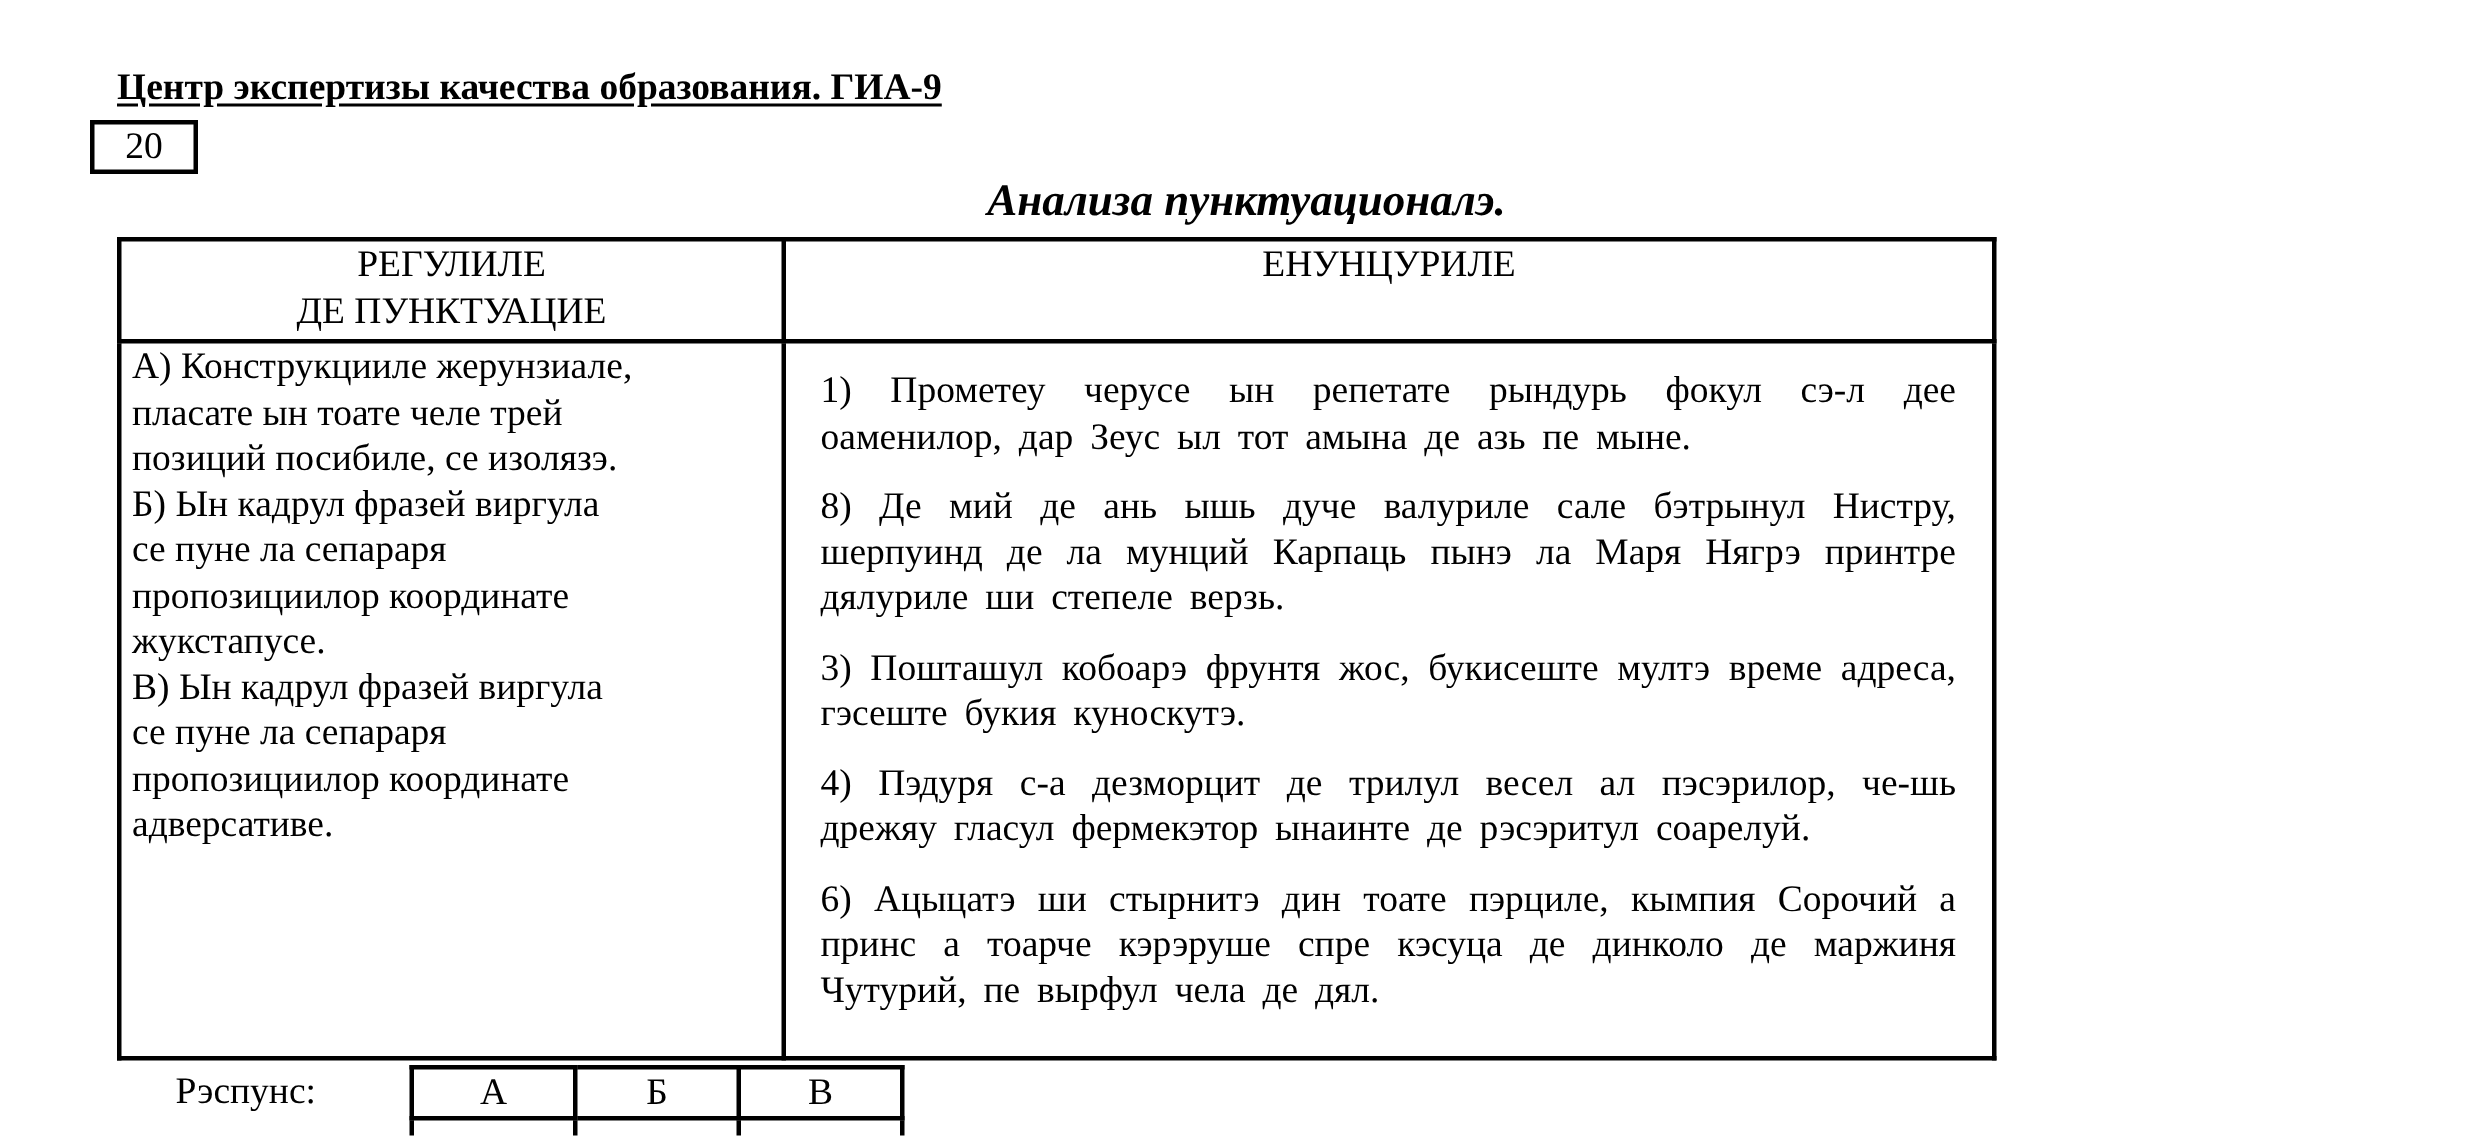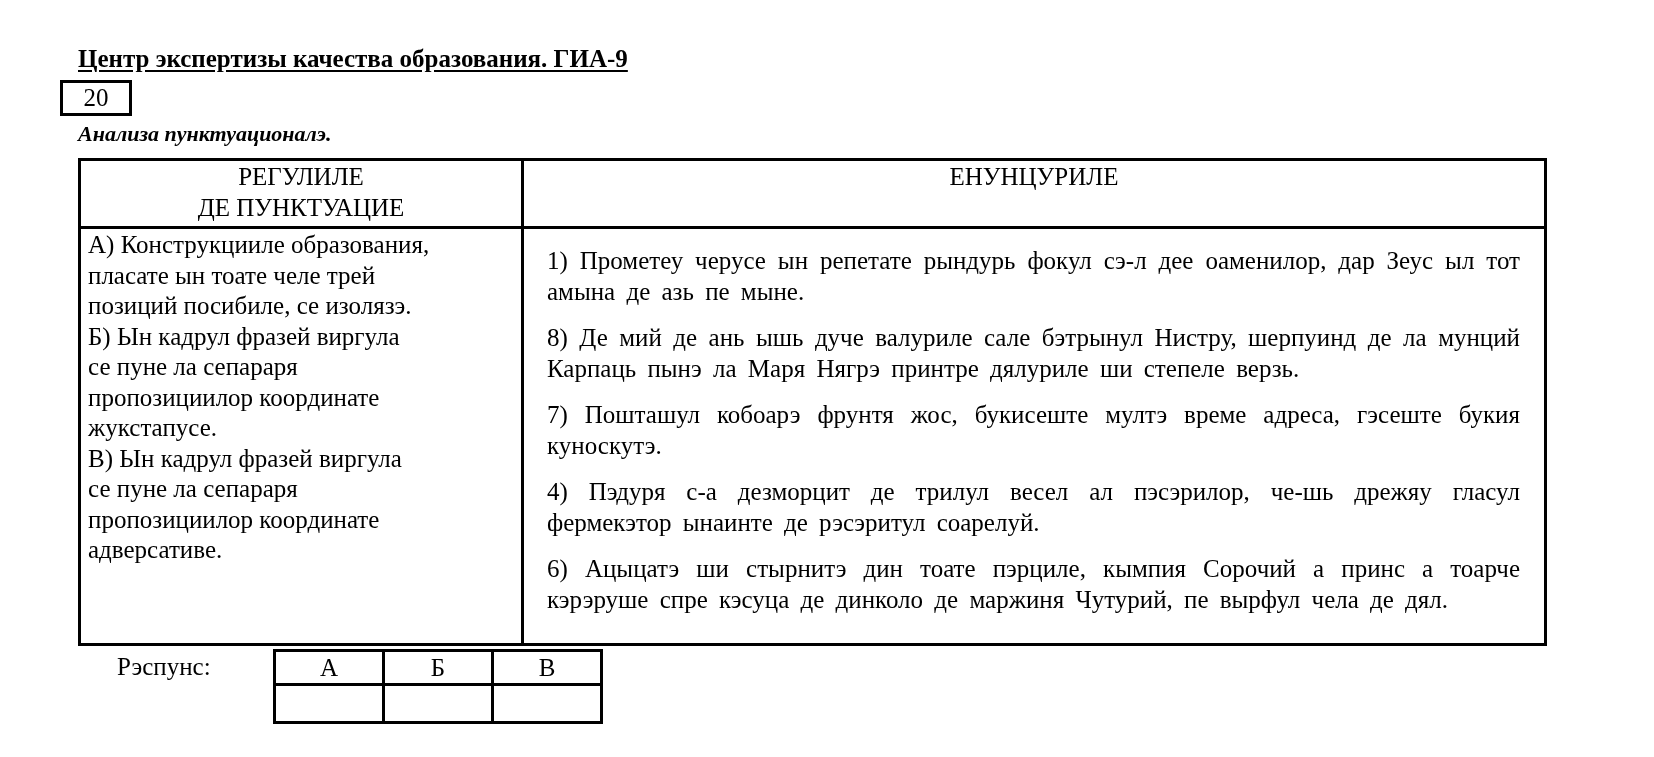--- a/index.html
+++ b/index.html
@@ -27,38 +27,39 @@
     line-height: 28px;
     padding: 1px 0;
     width: 66px;
     text-align: center;
     margin: 6px 0 0 -18px;
   }
 
   .task-title {
     font-weight: bold;
     font-style: italic;
-    font-size: 22px;
+    font-size: 30px;
     line-height: 28px;
     margin-top: 4px;
+    text-align: center;
   }
 
   .intro {
     width: 1502px;
     font-size: 25px;
     line-height: 29.5px;
     text-align: justify;
     word-spacing: 4px;
     margin-top: 1px;
   }
 
   table.match-table {
     border-collapse: collapse;
     table-layout: fixed;
-    width: 1469px;
+    width: 1253px;
     margin-top: 10px;
   }
   .match-table td {
     border: 3px solid #000;
     vertical-align: top;
     font-size: 25px;
     line-height: 30.5px;
     padding: 1px 8px 12px 7px;
   }
   .match-table .col-rules { width: 432px; }
@@ -113,36 +114,36 @@
         <td class="col-rules header-cell">
           <div>РЕГУЛИЛЕ</div>
           <div>ДЕ ПУНКТУАЦИЕ</div>
         </td>
         <td class="header-cell">
           <div>ЕНУНЦУРИЛЕ</div>
         </td>
       </tr>
       <tr>
         <td class="col-rules rules-cell">
-          <p class="rule-item">А) Конструкцииле образования,
+          <p class="rule-item">А) Конструкцииле жерунзиале,
 пласате ын тоате челе трей
 позиций посибиле, се изолязэ.</p>
           <p class="rule-item">Б) Ын кадрул фразей виргула
 се пуне ла сепараря
 пропозициилор координате
 жукстапусе.</p>
           <p class="rule-item">В) Ын кадрул фразей виргула
 се пуне ла сепараря
 пропозициилор координате
 адверсативе.</p>
         </td>
         <td class="sentences-cell">
           <p class="sentence-item">1) Прометеу черусе ын репетате рындурь фокул сэ-л дее оаменилор, дар Зеус ыл тот амына де азь пе мыне.</p>
           <p class="sentence-item">8) Де мий де ань ышь дуче валуриле сале бэтрынул Нистру, шерпуинд де ла мунций Карпаць пынэ ла Маря Нягрэ принтре дялуриле ши степеле верзь.</p>
-          <p class="sentence-item">7) Пошташул кобоарэ фрунтя жос, букисеште мултэ време адреса, гэсеште букия куноскутэ.</p>
+          <p class="sentence-item">3) Пошташул кобоарэ фрунтя жос, букисеште мултэ време адреса, гэсеште букия куноскутэ.</p>
           <p class="sentence-item">4) Пэдуря с-а дезморцит де трилул весел ал пэсэрилор, че-шь дрежяу гласул фермекэтор ынаинте де рэсэритул соарелуй.</p>
           <p class="sentence-item">6) Ацыцатэ ши стырнитэ дин тоате пэрциле, кымпия Сорочий а принс а тоарче кэрэруше спре кэсуца де динколо де маржиня Чутурий, пе вырфул чела де дял.</p>
         </td>
       </tr>
     </tbody>
   </table>
 
   <div class="answer-row">
     <div class="answer-label">Рэспунс:</div>
     <table class="answer-table">

